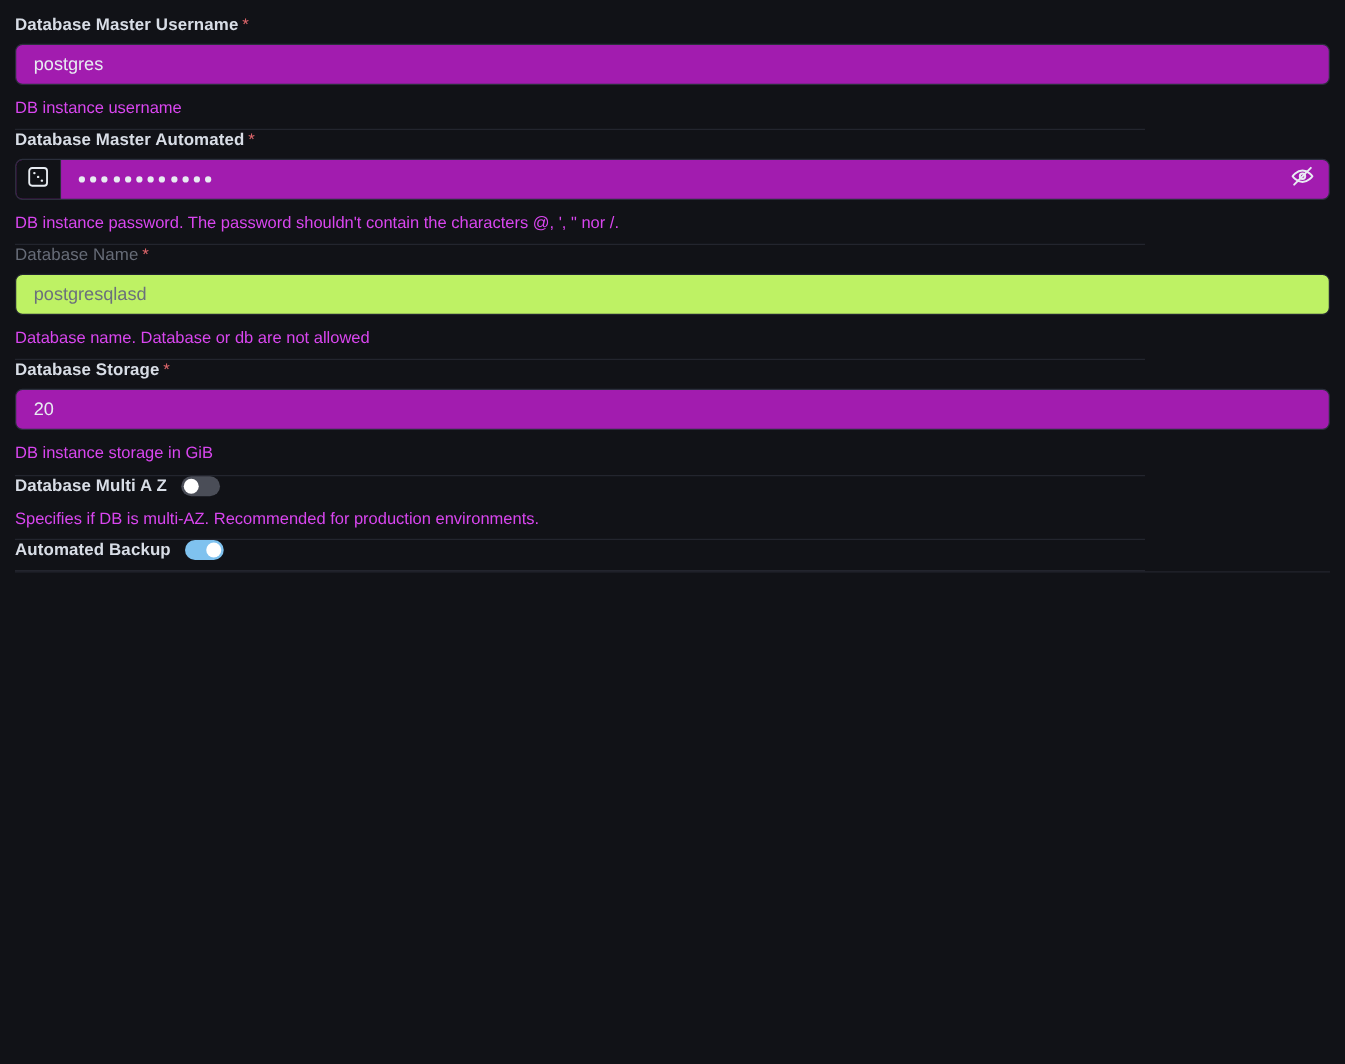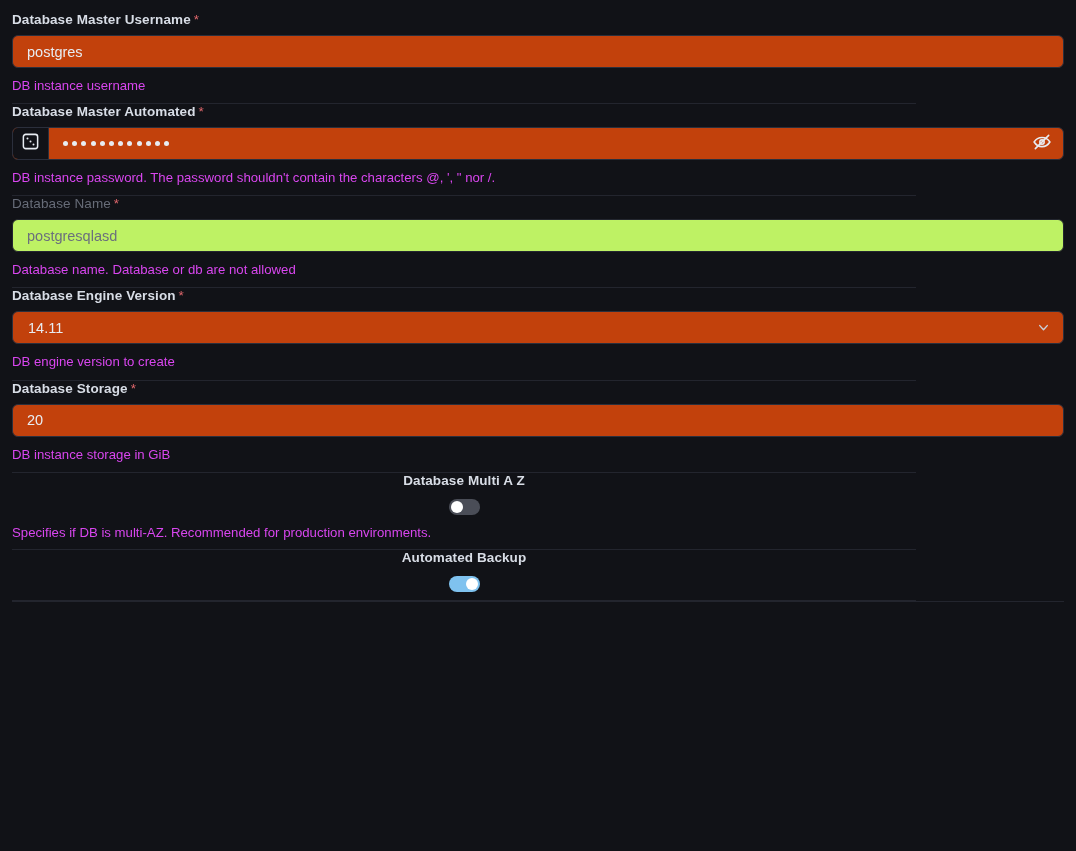--- a/index.html
+++ b/index.html
@@ -47,21 +47,21 @@
     color: #d946ef;
     margin-top: 9px;
     line-height: 1.3;
   }
 
   
   .field {
     position: relative;
     width: 1052px;
     height: 33px;
-    background: #c2410c;
+    background: #a21caf;
     border: 1px solid #2b2f3c;
     border-radius: 6px;
     display: flex;
     align-items: center;
   }
   .field.disabled { background: #bef264; border-color: #23262f; }
 
   .field-text {
     flex: 1;
     font-size: 14.5px;
@@ -111,23 +111,22 @@
     width: 40px;
     height: 31px;
     display: flex;
     align-items: center;
     justify-content: center;
   }
 
   
   .toggle-line {
     display: flex;
-    align-items: center;
+    align-items: flex-start;
     gap: 11px;
-    flex-direction: column;
   }
   .toggle-line .label { margin-bottom: 0; }
 
   .switch {
     width: 31px;
     height: 16px;
     border-radius: 9px;
     background: #4a4d57;
     position: relative;
     flex: none;
@@ -195,32 +194,20 @@
       <div class="help">DB instance password. The password shouldn't contain the characters @, ', " nor /.</div>
     </div>
     <div class="row">
       <div class="label disabled"><span>Database Name</span><span class="req">*</span></div>
       <div class="field disabled">
         <div class="field-text">postgresqlasd</div>
       </div>
       <div class="help">Database name. Database or db are not allowed</div>
     </div>
     <div class="row">
-      <div class="label"><span>Database Engine Version</span><span class="req">*</span></div>
-      <div class="field select">
-        <div class="field-text">14.11</div>
-        <div class="chev">
-          <svg width="15" height="15" viewBox="0 0 24 24" fill="none" stroke="#c9d1dc" stroke-width="2.3" stroke-linecap="round" stroke-linejoin="round">
-            <polyline points="6 9 12 15.5 18 9"></polyline>
-          </svg>
-        </div>
-      </div>
-      <div class="help">DB engine version to create</div>
-    </div>
-    <div class="row">
       <div class="label"><span>Database Storage</span><span class="req">*</span></div>
       <div class="field">
         <div class="field-text">20</div>
       </div>
       <div class="help">DB instance storage in GiB</div>
     </div>
     <div class="row toggle-row">
       <div class="toggle-line">
         <span class="label">Database Multi A Z</span>
         <div class="switch">

